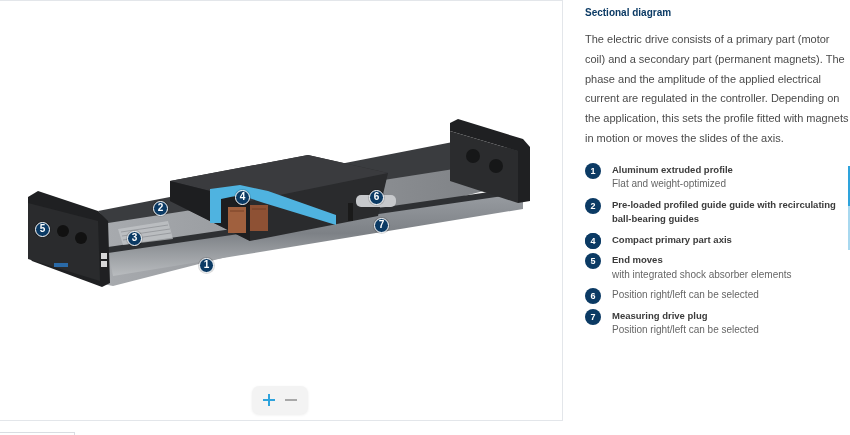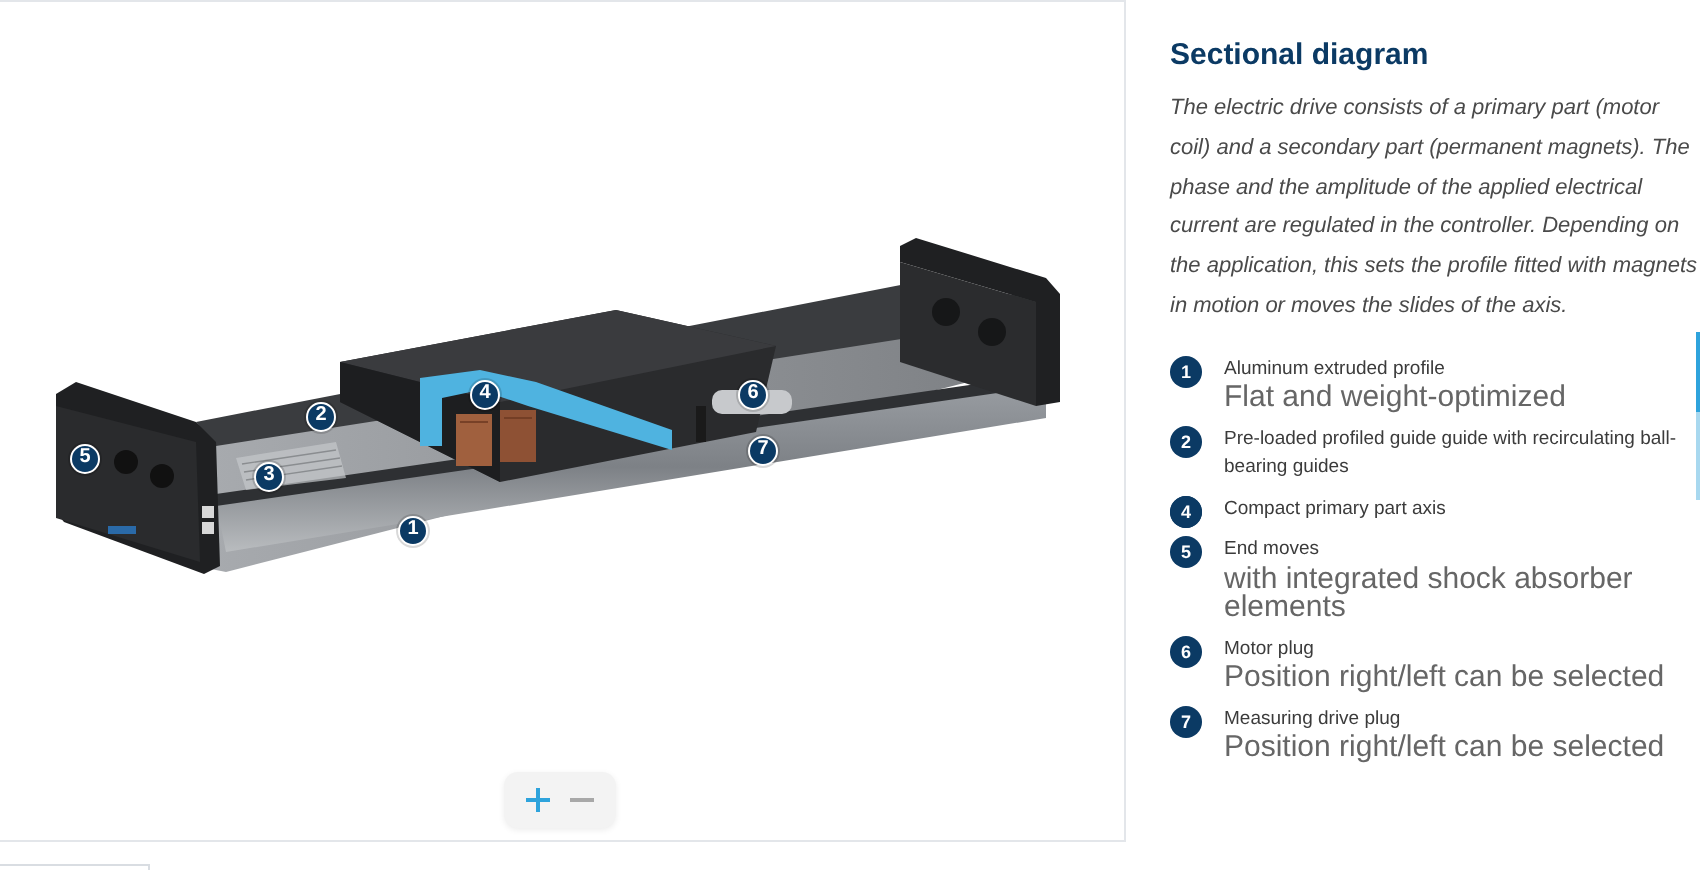--- a/index.html
+++ b/index.html
@@ -30,31 +30,31 @@
   }
   .zoom-ctl .btn { width: 16px; height: 16px; position: relative; cursor: pointer; }
   .zoom-ctl .plus::before, .zoom-ctl .plus::after,
   .zoom-ctl .minus::before {
     content: ""; position: absolute; background: #2ea3dc; left: 2px; top: 7px; width: 12px; height: 1.5px;
   }
   .zoom-ctl .plus::after { left: 7.25px; top: 2px; width: 1.5px; height: 12px; }
   .zoom-ctl .minus::before { background: #a8a8a8; }
 
   .panel { position: absolute; left: 585px; top: 0; width: 265px; }
-  .title { color: #0b3a64; font-size: 15px; font-weight: bold; margin-top: 18px; line-height: 20px; }
-  .intro { color: #4a4a4a; font-size: 11px; line-height: 19.8px; margin-top: 7px; font-style: italic; }
+  .title { color: #0b3a64; font-size: 10px; font-weight: bold; margin-top: 3px; line-height: 20px; }
+  .intro { color: #4a4a4a; font-size: 11px; line-height: 19.8px; margin-top: 7px; }
 
   .features { list-style: none; margin-top: 14px; }
   .feature { position: relative; padding-left: 27px; margin-bottom: 6px; cursor: pointer; }
   .feature .badge {
     position: absolute; left: 0; top: 0; width: 16px; height: 16px; border-radius: 50%;
     background: #0b3a64; color: #fff; font-size: 9px; font-weight: bold; line-height: 16px; text-align: center;
   }
-  .feature .ftitle { color: #3b3b3b; font-size: 9.5px; font-weight: normal; line-height: 14.5px; }
-  .feature .fdesc { color: #666666; font-size: 15px; line-height: 14.5px; }
+  .feature .ftitle { color: #3b3b3b; font-size: 9.5px; font-weight: bold; line-height: 14.5px; }
+  .feature .fdesc { color: #666666; font-size: 10px; line-height: 14.5px; }
 
   .scroll-track { position: absolute; left: 848px; top: 166px; width: 2px; height: 84px; background: #a8d8ef; }
   .scroll-thumb { position: absolute; left: 848px; top: 166px; width: 2px; height: 40px; background: #2ea3dc; }
 </style>
 </head>
 <body>
 
 <div class="viewer">
   <svg class="diagram" viewBox="0 0 520 180">
     <defs>
@@ -148,21 +148,20 @@
       <span class="badge">4</span>
       <div class="ftitle">Compact primary part axis</div>
     </li>
     <li class="feature">
       <span class="badge">5</span>
       <div class="ftitle">End moves</div>
       <div class="fdesc">with integrated shock absorber elements</div>
     </li>
     <li class="feature">
       <span class="badge">6</span>
-      <div class="ftitle">Motor plug</div>
       <div class="fdesc">Position right/left can be selected</div>
     </li>
     <li class="feature">
       <span class="badge">7</span>
       <div class="ftitle">Measuring drive plug</div>
       <div class="fdesc">Position right/left can be selected</div>
     </li>
   </ul>
 </div>
 

